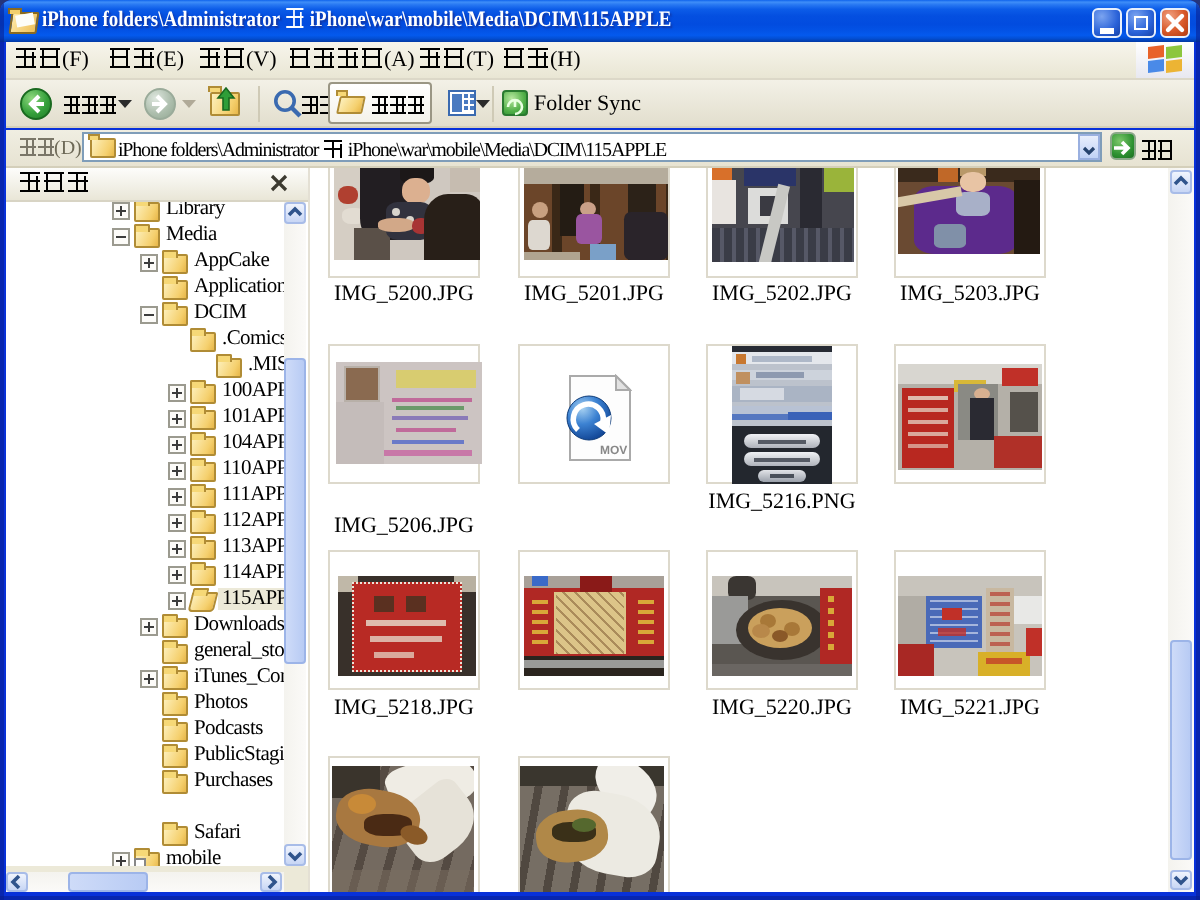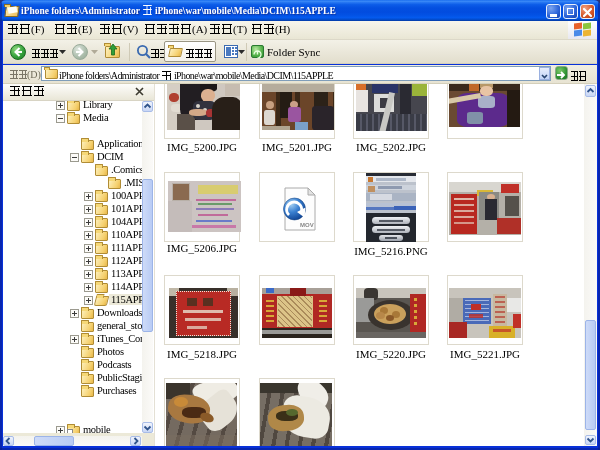--- a/index.html
+++ b/index.html
@@ -168,20 +168,28 @@
           <span class="ab" style="left:80px;top:-1px">Media</span>
         </div>
 <div class="trow" style="top:-1px;left:0;width:139px">
           <span class="tg p" style="left:53px;top:1px">
             <i></i>
             <b></b>
           </span>
           <span class="fo" style="left:64px;top:1px"></span>
           <span class="ab" style="left:80px;top:-1px">Library</span>
         </div>
+<div class="trow" style="top:25px;left:0;width:139px">
+          <span class="tg p" style="left:67px;top:1px">
+            <i></i>
+            <b></b>
+          </span>
+          <span class="fo" style="left:78px;top:1px"></span>
+          <span class="ab" style="left:94px;top:-1px">AppCake</span>
+        </div>
 <div class="trow" style="top:38px;left:0;width:139px">
           <span class="fo" style="left:78px;top:1px"></span>
           <span class="ab" style="left:94px;top:-1px">Applications</span>
         </div>
 <div class="trow" style="top:51px;left:0;width:139px">
           <span class="tg" style="left:67px;top:1px">
             <i></i>
           </span>
           <span class="fo" style="left:78px;top:1px"></span>
           <span class="ab" style="left:94px;top:-1px">DCIM</span>
@@ -294,20 +302,24 @@
           <span class="fo" style="left:78px;top:1px"></span>
           <span class="ab" style="left:94px;top:-1px">Podcasts</span>
         </div>
 <div class="trow" style="top:272px;left:0;width:139px">
           <span class="fo" style="left:78px;top:1px"></span>
           <span class="ab" style="left:94px;top:-1px">PublicStaging</span>
         </div>
 <div class="trow" style="top:285px;left:0;width:139px">
           <span class="fo" style="left:78px;top:1px"></span>
           <span class="ab" style="left:94px;top:-1px">Purchases</span>
+        </div>
+<div class="trow" style="top:311px;left:0;width:139px">
+          <span class="fo" style="left:78px;top:1px"></span>
+          <span class="ab" style="left:94px;top:-1px">Safari</span>
         </div>
 <div class="trow" style="top:324px;left:0;width:139px">
           <span class="tg p" style="left:53px;top:1px">
             <i></i>
             <b></b>
           </span>
           <span class="fo" style="left:64px;top:1px"></span>
           <span class="ab" style="left:64px;top:4px;width:6px;height:6px;background:#fff;border:1px solid #888"></span>
           <span class="ab" style="left:80px;top:-1px">mobile</span>
         </div>
@@ -540,21 +552,22 @@
   <span class="ab" style="left:36px;top:-2px;width:34px;height:24px;background:#f0eee8;transform:rotate(26deg);border-radius:20% 60% 30% 60%"></span>
   <span class="ab" style="left:22px;top:14px;width:48px;height:40px;background:#eceae2;transform:rotate(10deg);border-radius:30% 50% 30% 50%"></span>
   <span class="ab" style="left:8px;top:22px;width:36px;height:26px;background:#b08848;border-radius:45%;transform:rotate(-6deg)"></span>
   <span class="ab" style="left:16px;top:28px;width:22px;height:10px;background:#3a3018;border-radius:40%"></span>
   <span class="ab" style="left:26px;top:26px;width:12px;height:7px;background:#55682e;border-radius:50%"></span>
  </div>
 
  <div class="lb" style="left:0;top:57px">IMG_5200.JPG</div>
  <div class="lb" style="left:95px;top:57px">IMG_5201.JPG</div>
  <div class="lb" style="left:189px;top:57px">IMG_5202.JPG</div>
- <div class="lb" style="left:0;top:158px">IMG_5206.JPG</div>
+ <div class="lb" style="left:283px;top:57px">IMG_5203.JPG</div>
+ <div class="lb" style="left:0;top:173px">IMG_5206.JPG</div>
  <div class="lb" style="left:189px;top:161px">IMG_5216.PNG</div>
  <div class="lb" style="left:0;top:264px">IMG_5218.JPG</div>
  <div class="lb" style="left:189px;top:264px">IMG_5220.JPG</div>
  <div class="lb" style="left:283px;top:264px">IMG_5221.JPG</div>
 </div>
 
 <div class="ab" style="left:584px;top:84px;width:13px;height:362px;background:linear-gradient(90deg,#f4f3ee,#fbfaf8)">
  <div class="sbtn ab" style="left:1px;top:1px;width:11px;height:12px">
         <svg width="9" height="10">
           <path d="M1.5 6 L4.5 3 L7.5 6" stroke="#30548c" stroke-width="1.8" fill="none"></path>

